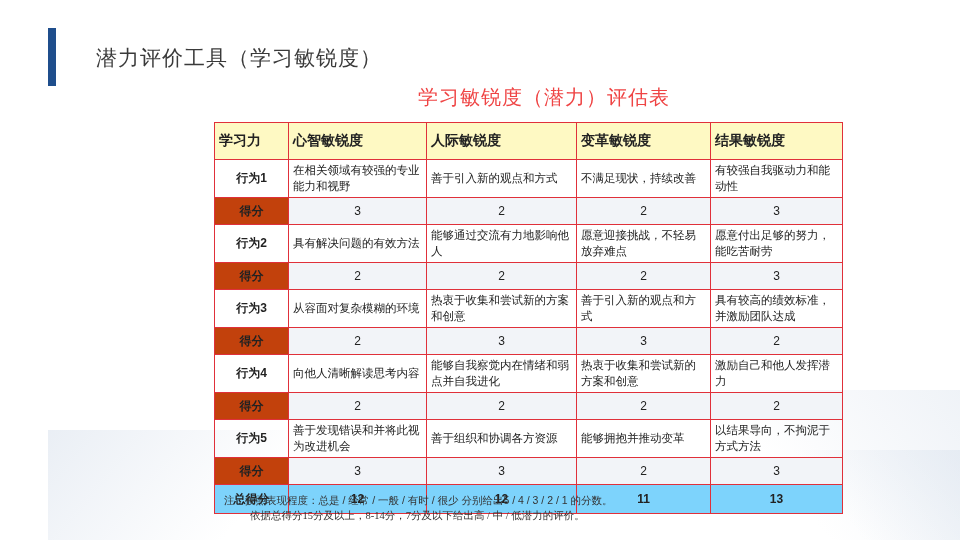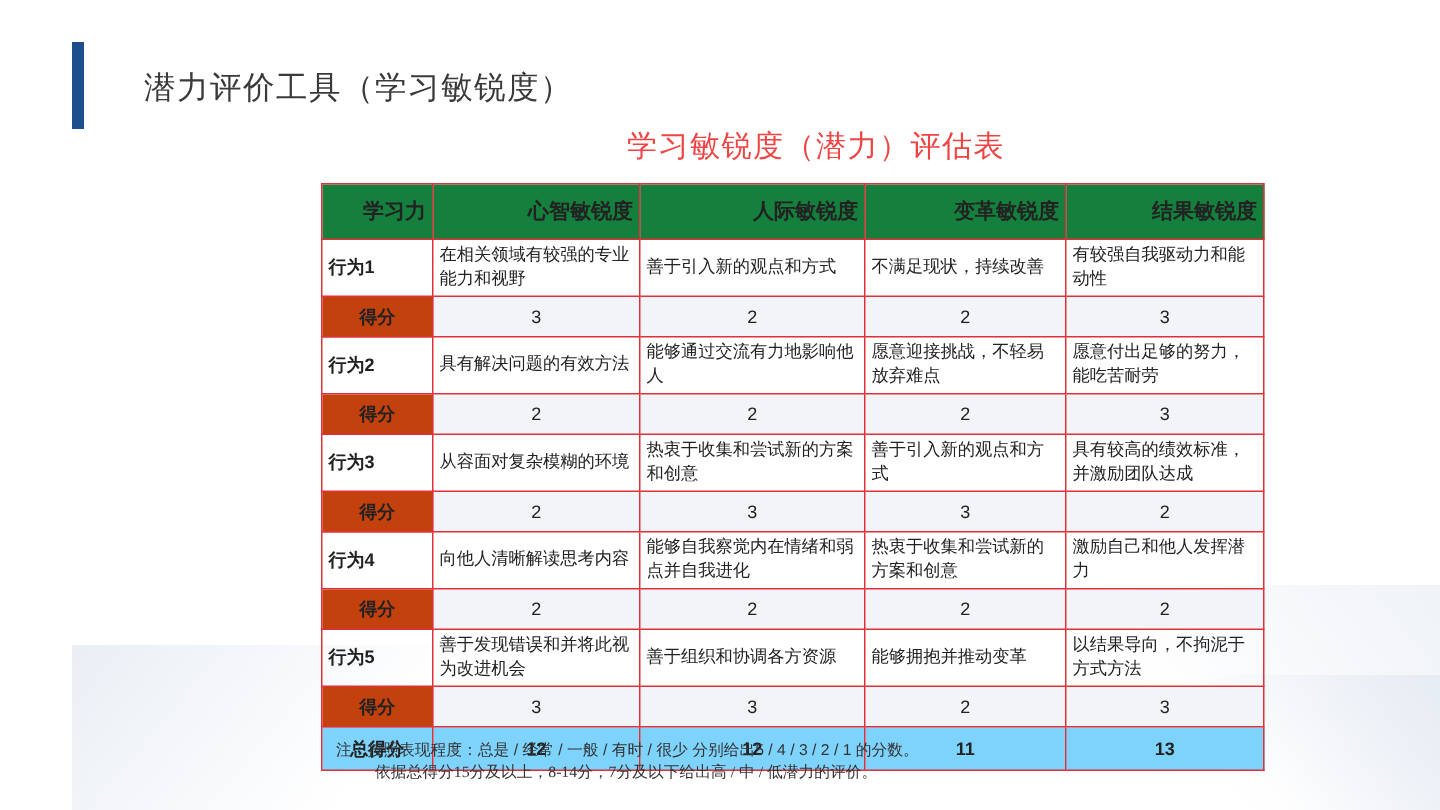--- a/index.html
+++ b/index.html
@@ -97,28 +97,29 @@
     vertical-align: middle;
     color: #222;
   }
   .col-0 { width: 74px; }
   .col-1 { width: 138px; }
   .col-2 { width: 150px; }
   .col-3 { width: 134px; }
   .col-4 { width: 132px; }
 
   thead th {
-    background: #15803d;
+    background: #fef9c3;
     font-size: 14px;
     font-weight: bold;
-    text-align: right;
+    text-align: left;
     height: 30px;
     color: #111;
   }
   .rowlabel {
+    text-align: center;
     font-size: 12px;
     font-weight: bold;
     color: #111;
   }
   .behav {
     font-size: 11.5px;
     line-height: 1.35;
     text-align: left;
     padding: 4px 6px;
     color: #333;

